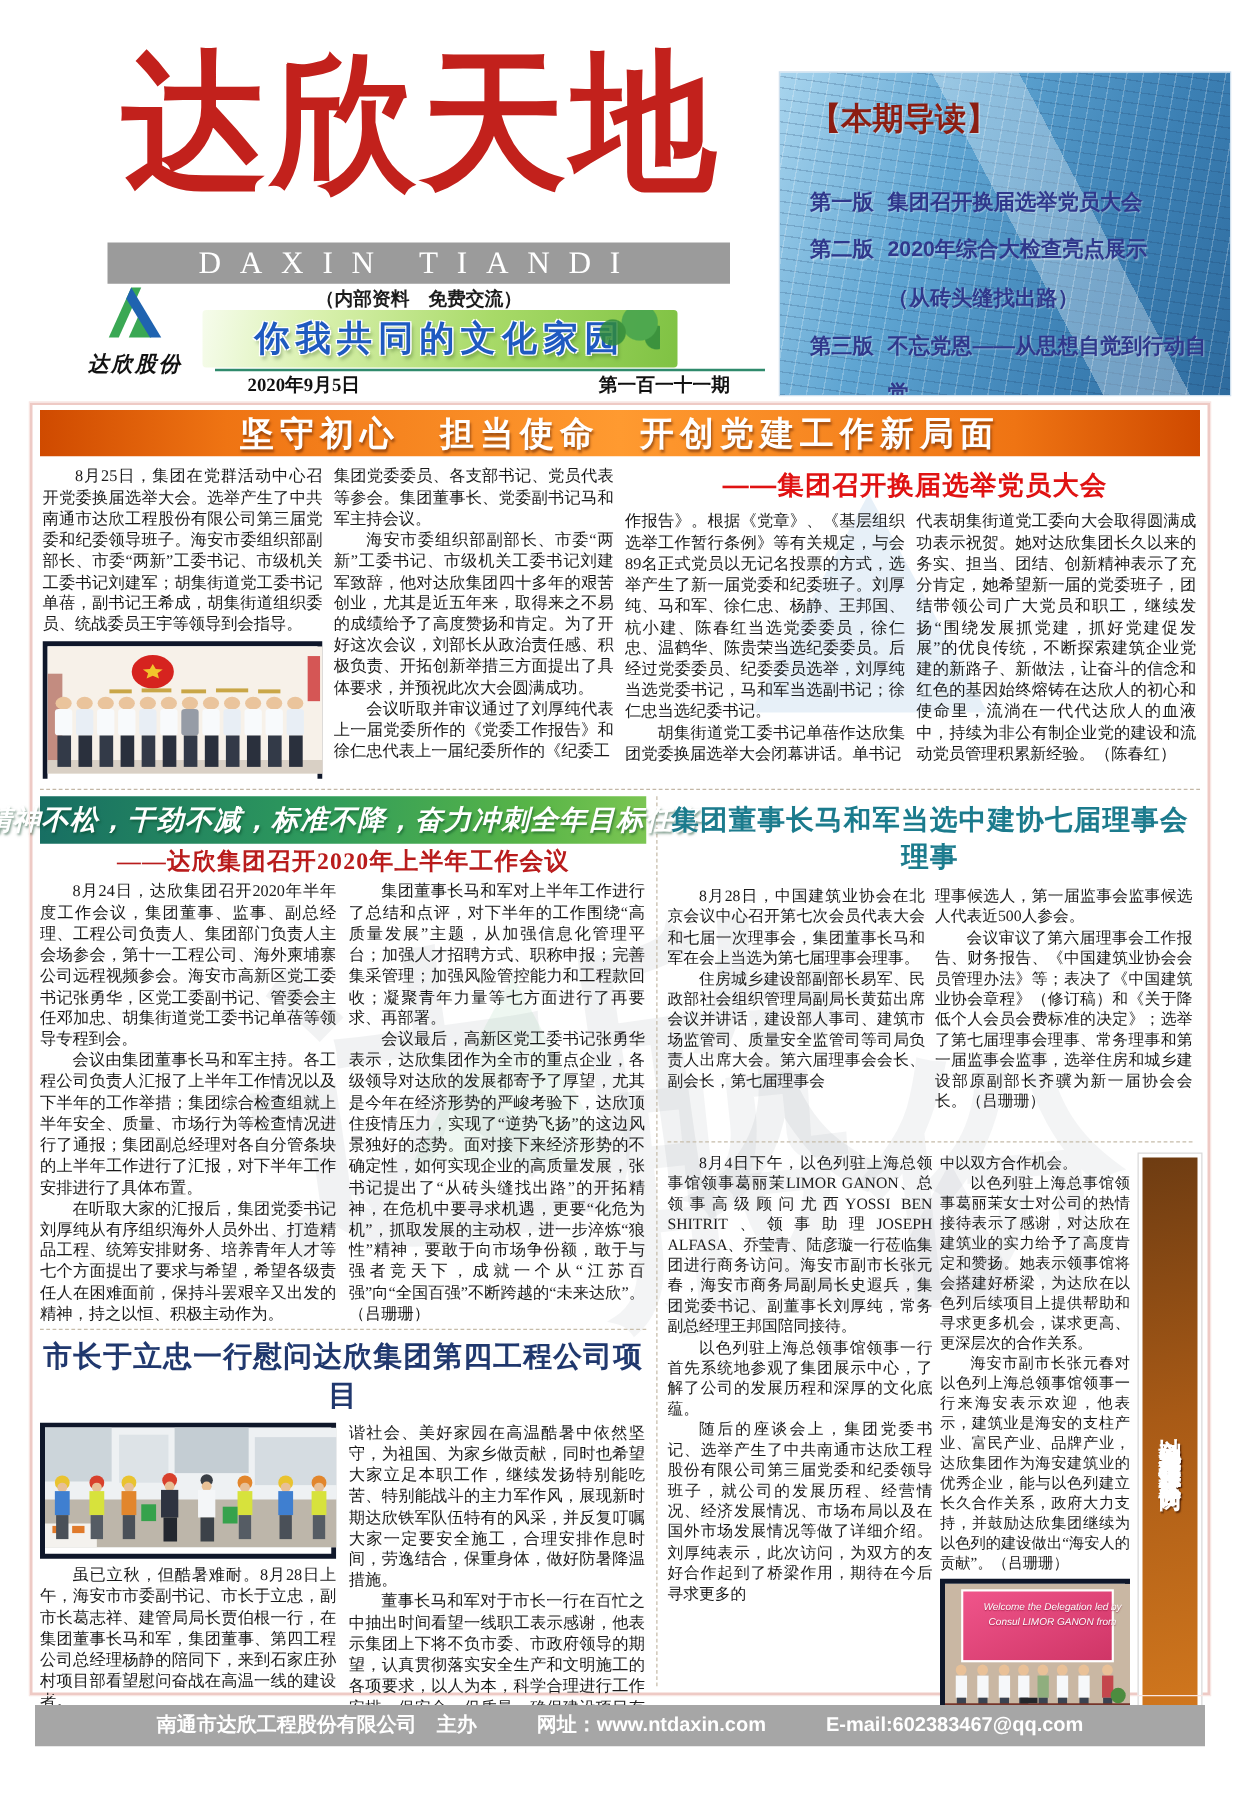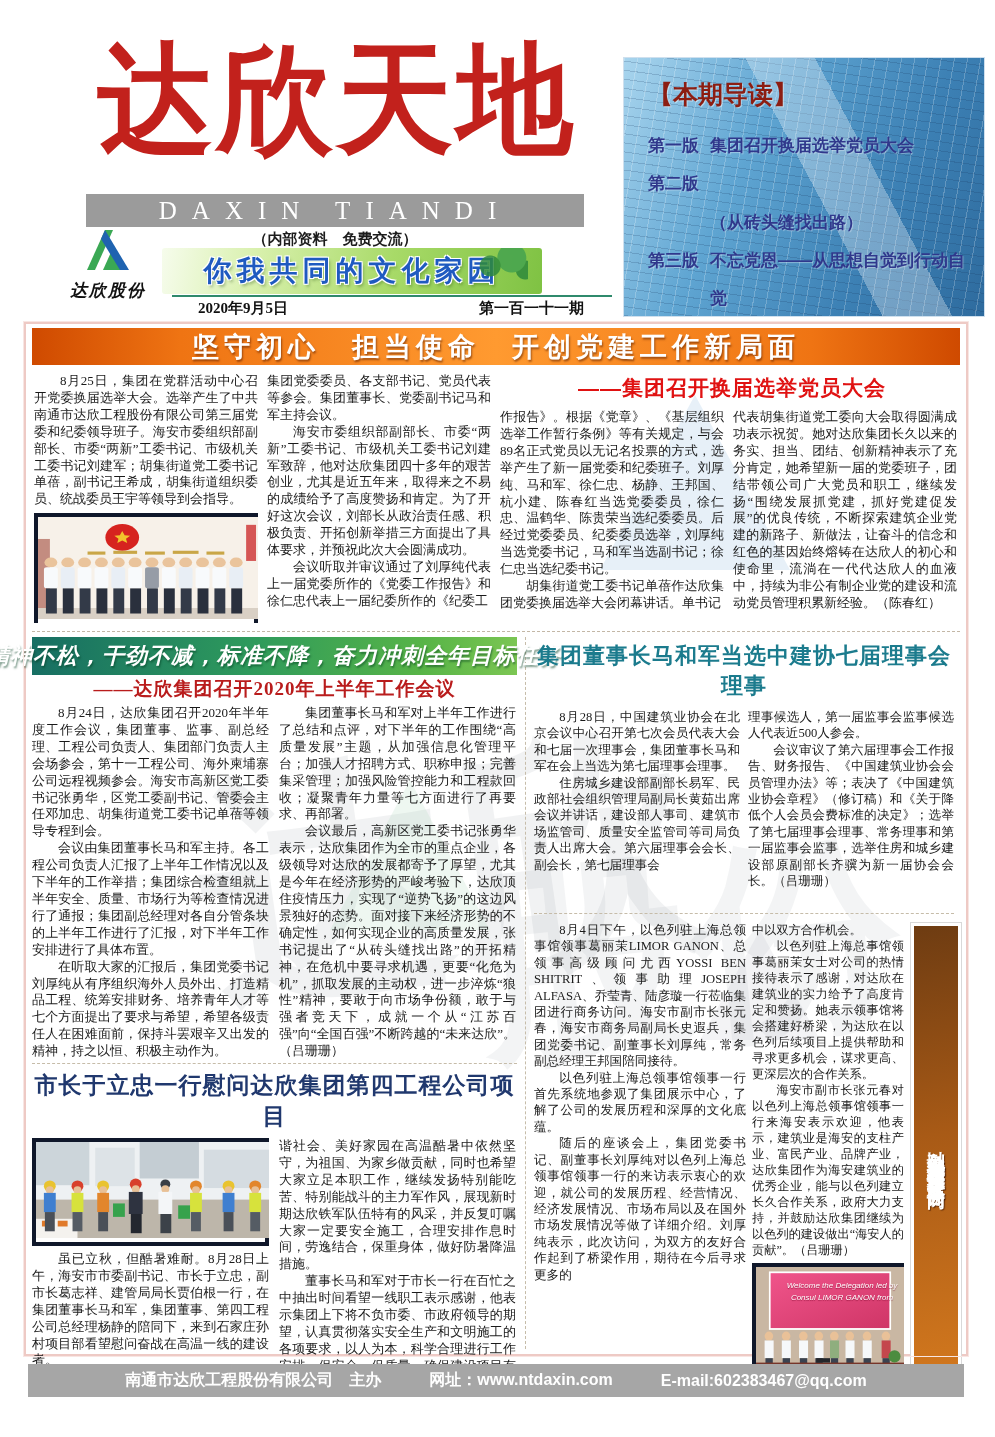--- a/index.html
+++ b/index.html
@@ -35,21 +35,21 @@
 
   
   .guide-box { position:absolute; left:623px; top:57px; width:362px; height:260px; z-index:2; overflow:hidden;
     background:
       linear-gradient(62deg, transparent 52%, rgba(255,255,255,.30) 52% 66%, transparent 66%),
       repeating-linear-gradient(100deg, rgba(255,255,255,.22) 0 1px, transparent 1px 13px),
       repeating-linear-gradient(8deg, rgba(25,55,95,.20) 0 1px, transparent 1px 9px),
       linear-gradient(115deg,#a9d5ee 0%,#5fa5d2 35%,#3c80b4 70%,#2e6b9e 100%);
     border:1px solid #cfe0ee; }
   .guide-inner { padding:20px 10px 0 24px; }
-  .guide-title { color:#8c1d12; font-size:25px; font-weight:900; font-family:"Liberation Sans",sans-serif; margin-bottom:16px; text-shadow:1px 1px 0 rgba(255,255,255,.45); }
+  .guide-title { color:#8c1d12; font-size:25px; font-weight:900; font-family:"Liberation Sans",sans-serif; margin-bottom:32px; text-shadow:1px 1px 0 rgba(255,255,255,.45); }
   .guide-item { display:flex; font-family:"Liberation Sans",sans-serif; font-size:17px; font-weight:700; color:#30388c; line-height:2.25; text-shadow:1px 1px 1px rgba(255,255,255,.35); }
   .guide-item .ed { width:62px; flex:none; }
   .guide-item .tx { flex:1; }
 
   
   .frame { position:absolute; left:24px; top:322px; width:944px; height:1034px; border:2px solid #eecac5; outline:1px solid #f8e6e3; background:rgba(255,255,255,0); padding:4px 6px; z-index:1; }
 
   .banner-orange { height:37px; display:flex; align-items:center; justify-content:center;
     background:linear-gradient(90deg,#cf4a00 0%,#ef7413 16%,#ff9a30 50%,#ef7413 84%,#cf4a00 100%);
     color:#fff; font-family:"Liberation Sans",sans-serif; font-size:27px; font-weight:900; letter-spacing:5px; text-shadow:1px 2px 2px rgba(90,30,0,.55); }
@@ -137,20 +137,21 @@
 
   <div class="guide-box">
     <div class="guide-inner">
       <div class="guide-title">【本期导读】</div>
       <div class="guide-item">
         <span class="ed">第一版</span>
         <span class="tx">集团召开换届选举党员大会</span>
       </div>
       <div class="guide-item">
         <span class="ed">第二版</span>
+        <span class="tx">2020年综合大检查亮点展示</span>
       </div>
       <div class="guide-item">
         <span class="ed"></span>
         <span class="tx">（从砖头缝找出路）</span>
       </div>
       <div class="guide-item">
         <span class="ed">第三版</span>
         <span class="tx">不忘党恩——从思想自觉到行动自觉</span>
       </div>
 
@@ -326,21 +327,21 @@
           <div class="col">
             <p class="body">理事候选人，第一届监事会监事候选人代表近500人参会。</p>
             <p class="body ind">会议审议了第六届理事会工作报告、财务报告、《中国建筑业协会会员管理办法》等；表决了《中国建筑业协会章程》（修订稿）和《关于降低个人会员会费标准的决定》；选举了第七届理事会理事、常务理事和第一届监事会监事，选举住房和城乡建设部原副部长齐骥为新一届协会会长。（吕珊珊）</p>
           </div>
         </div>
 
         <div class="a5">
           <div class="a5-c1">
             <p class="body ind">8月4日下午，以色列驻上海总领事馆领事葛丽茉LIMOR GANON、总领事高级顾问尤西YOSSI BEN SHITRIT、领事助理JOSEPH ALFASA、乔莹青、陆彦璇一行莅临集团进行商务访问。海安市副市长张元春，海安市商务局副局长史遐兵，集团党委书记、副董事长刘厚纯，常务副总经理王邦国陪同接待。</p>
             <p class="body ind">以色列驻上海总领事馆领事一行首先系统地参观了集团展示中心，了解了公司的发展历程和深厚的文化底蕴。</p>
-            <p class="body ind">随后的座谈会上，集团党委书记、副董事长刘厚纯对以色列上海总领事馆领事一行的来访表示衷心的欢迎，就公司的发展历程、经营情况、经济发展情况、市场布局以及在国外市场发展情况等做了详细介绍。刘厚纯表示，此次访问，为双方的友好合作起到了桥梁作用，期待在今后寻求更多的</p>
+            <p class="body ind">随后的座谈会上，集团党委书记、选举产生了中共南通市达欣工程股份有限公司第三届党委和纪委领导班子，就公司的发展历程、经营情况、经济发展情况、市场布局以及在国外市场发展情况等做了详细介绍。刘厚纯表示，此次访问，为双方的友好合作起到了桥梁作用，期待在今后寻求更多的</p>
           </div>
           <div class="a5-c2">
             <p class="body">中以双方合作机会。</p>
             <p class="body ind">以色列驻上海总事馆领事葛丽茉女士对公司的热情接待表示了感谢，对达欣在建筑业的实力给予了高度肯定和赞扬。她表示领事馆将会搭建好桥梁，为达欣在以色列后续项目上提供帮助和寻求更多机会，谋求更高、更深层次的合作关系。</p>
             <p class="body ind">海安市副市长张元春对以色列上海总领事馆领事一行来海安表示欢迎，他表示，建筑业是海安的支柱产业、富民产业、品牌产业，达欣集团作为海安建筑业的优秀企业，能与以色列建立长久合作关系，政府大力支持，并鼓励达欣集团继续为以色列的建设做出“海安人的贡献”。（吕珊珊）</p>
             <div class="photo-wrap">
               <svg width="148" height="108" viewBox="0 0 172 122" preserveAspectRatio="none">
                 <defs>
                   <linearGradient id="pinkgrad" x1="0" y1="0" x2="1" y2="1">
                     <stop offset="0" stop-color="#f0558b"></stop>

